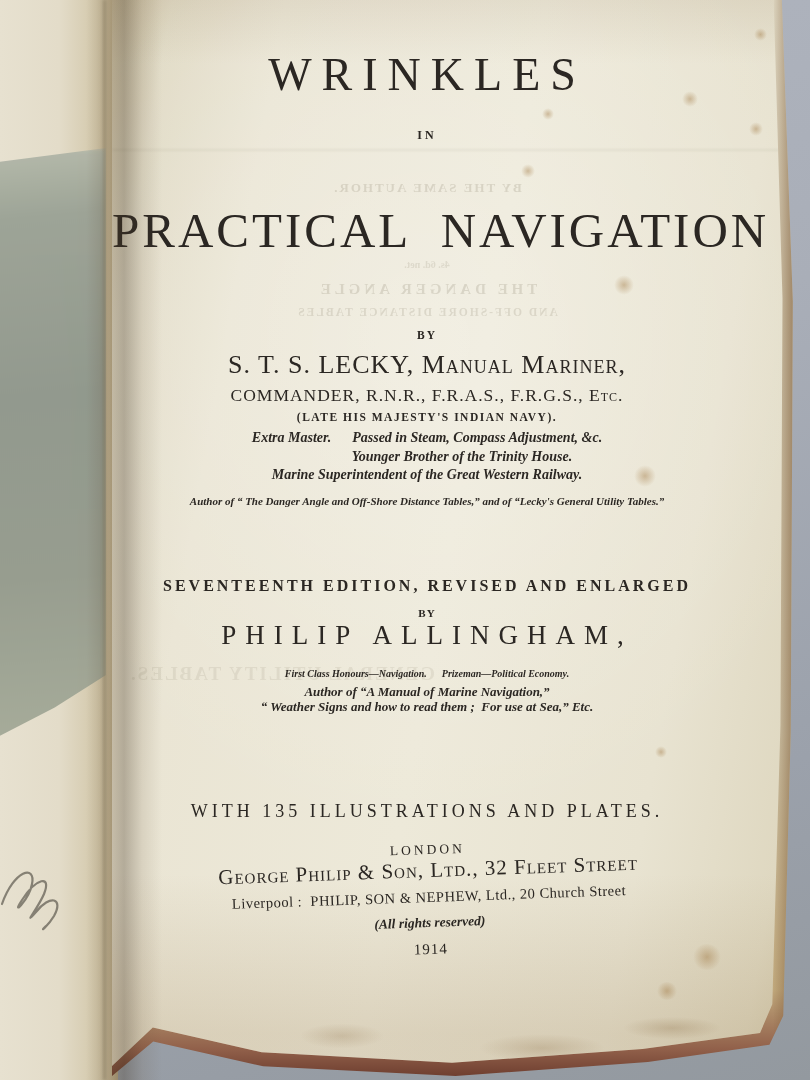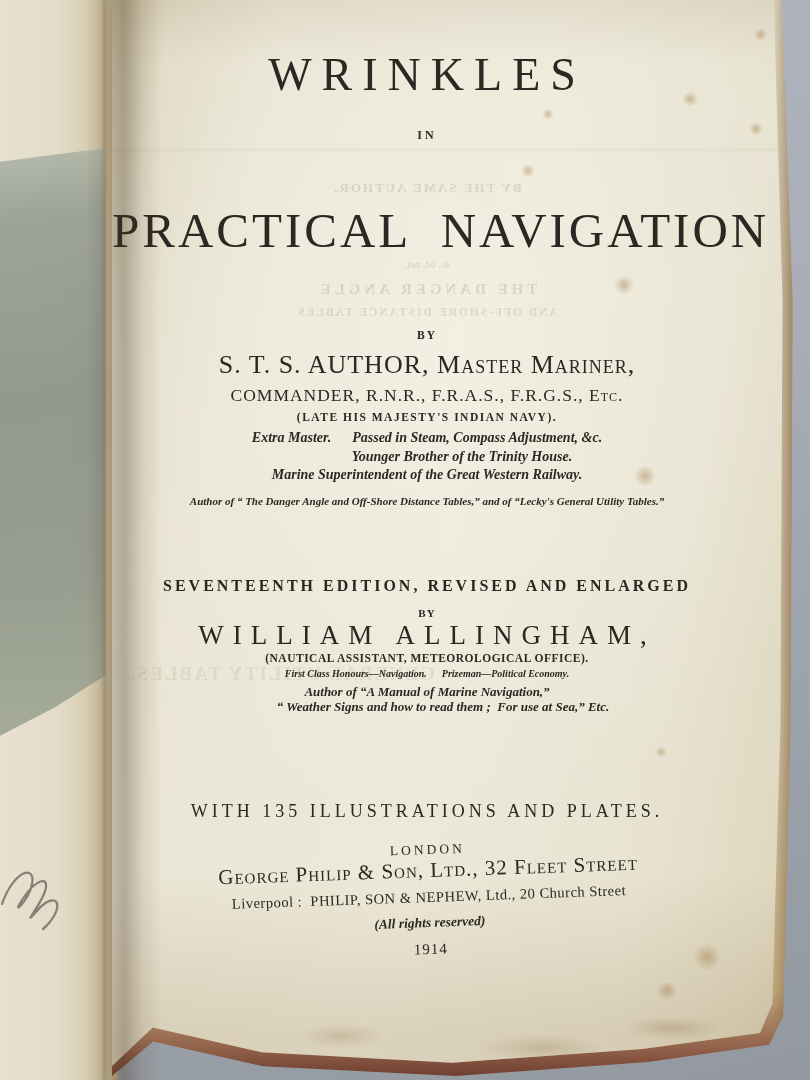--- a/index.html
+++ b/index.html
@@ -71,21 +71,21 @@
   .t-cred1   { top:430px; font-size:14px; }
   .t-cred2   { top:449px; font-size:14px;margin-left:35px; }
   .t-cred3   { top:467px; font-size:14px; }
   .t-works   { top:496px; font-size:11px; }
   .t-edition { top:577px; font-size:16px; font-weight:bold; letter-spacing:3px; }
   .t-by2     { top:608px; font-size:11px; font-weight:bold; letter-spacing:1px; }
   .t-alling  { top:621px; font-size:27px; letter-spacing:9px; }
   .t-role    { top:652px; font-size:11.5px; font-weight:bold; letter-spacing:0.5px; }
   .t-ec1     { top:669px; font-size:10px; }
   .t-ec2     { top:685px; font-size:13px; }
-  .t-ec3     { top:700px; font-size:13px;padding-left:16px; }
+  .t-ec3     { top:700px; font-size:13px; }
   .t-illus   { top:802px; font-size:18px; font-weight:normal; letter-spacing:4px; }
   .imprint   { position:absolute; left:0; top:840px; width:630px; transform:rotate(-2deg); }
   .i-city    { top:3px;   font-size:13.5px; letter-spacing:3px; }
   .i-pub     { top:19px;  font-size:21px; letter-spacing:1px; }
   .i-liv     { top:50px;  font-size:14.5px; letter-spacing:0.5px; }
   .i-rights  { top:76px;  font-size:13.5px; }
   .i-year    { top:101px; font-size:15px; letter-spacing:1px; }
   
   .st { position:absolute; left:0; width:630px; text-align:center; color:rgba(108,98,74,0.8);
         transform:scaleX(-1); filter:blur(0.6px); white-space:pre; }
@@ -125,31 +125,30 @@
     <div class="st st1">BY THE SAME AUTHOR.</div>
     <div class="st st2">4s. 6d. net.</div>
     <div class="st st3">THE DANGER ANGLE</div>
     <div class="st st4">AND OFF-SHORE DISTANCE TABLES</div>
     <div class="st st5">GENERAL UTILITY TABLES.</div>
 
     <div class="ln t-main">WRINKLES</div>
     <div class="ln t-in">IN</div>
     <div class="ln t-sub">PRACTICAL NAVIGATION</div>
     <div class="ln t-by1">BY</div>
-    <div class="ln t-lecky sc">S. T. S. AUTHOR, Master Mariner,</div>
+    <div class="ln t-lecky sc">S. T. S. LECKY, Manual Mariner,</div>
     <div class="ln t-comm sc">COMMANDER, R.N.R., F.R.A.S., F.R.G.S., Etc.</div>
     <div class="ln t-late">(LATE HIS MAJESTY'S INDIAN NAVY).</div>
     <div class="ln t-cred1 ital">Extra Master.   Passed in Steam, Compass Adjustment, &amp;c.</div>
     <div class="ln t-cred2 ital">Younger Brother of the Trinity House.</div>
     <div class="ln t-cred3 ital">Marine Superintendent of the Great Western Railway.</div>
     <div class="ln t-works ital">Author of “ The Danger Angle and Off-Shore Distance Tables,” and of “Lecky's General Utility Tables.”</div>
     <div class="ln t-edition">SEVENTEENTH EDITION, REVISED AND ENLARGED</div>
     <div class="ln t-by2">BY</div>
-    <div class="ln t-alling">WILLIAM ALLINGHAM,</div>
-    <div class="ln t-role">(NAUTICAL ASSISTANT, METEOROLOGICAL OFFICE).</div>
+    <div class="ln t-alling">PHILIP ALLINGHAM,</div>
     <div class="ln t-ec1 ital">First Class Honours—Navigation.   Prizeman—Political Economy.</div>
     <div class="ln t-ec2 ital">Author of “A Manual of Marine Navigation,”</div>
     <div class="ln t-ec3 ital">“ Weather Signs and how to read them ;  For use at Sea,” Etc.</div>
     <div class="ln t-illus">WITH 135 ILLUSTRATIONS AND PLATES.</div>
 
     <div class="imprint">
       <div class="ln i-city">LONDON</div>
       <div class="ln i-pub sc">George Philip &amp; Son, Ltd., 32 Fleet Street</div>
       <div class="ln i-liv">Liverpool :  PHILIP, SON &amp; NEPHEW, Ltd., 20 Church Street</div>
       <div class="ln i-rights ital">(All rights reserved)</div>

